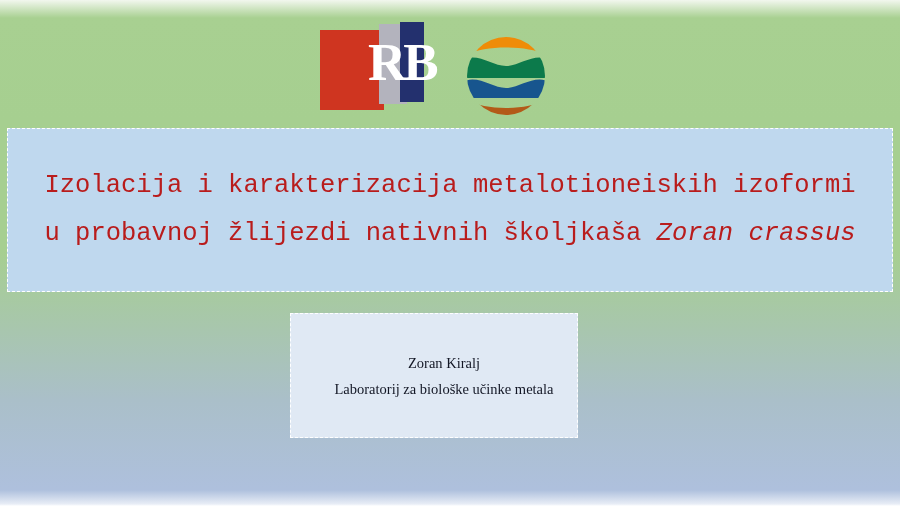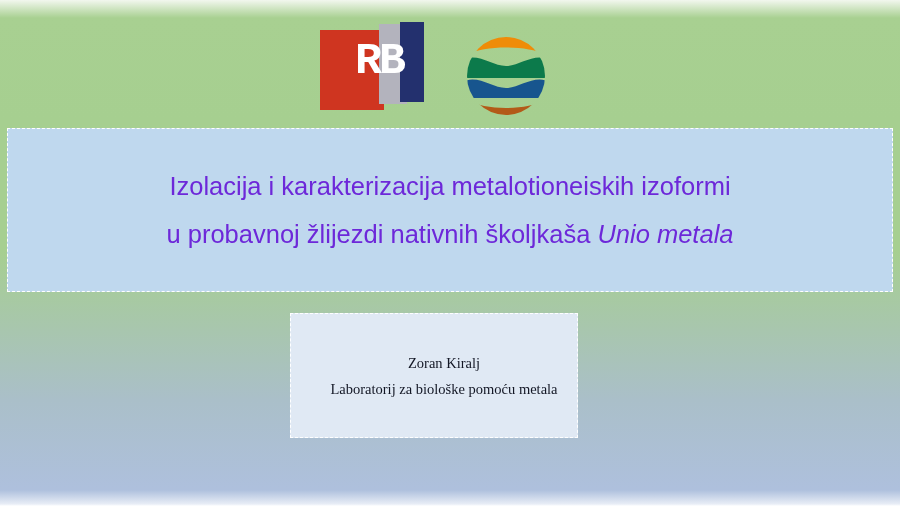--- a/index.html
+++ b/index.html
@@ -64,27 +64,27 @@
   .rb-navy {
     position: absolute;
     left: 80px;
     top: 0px;
     width: 24px;
     height: 80px;
     background: #23306e;
   }
   .rb-letters {
     position: absolute;
-    left: 35px;
+    left: 48px;
     top: 11px;
     width: 70px;
     height: 62px;
     color: #ffffff;
-    font-family: Liberation Mono, monospace;
-    font-size: 45px;
+    font-family: Liberation Serif, serif;
+    font-size: 53px;
     font-weight: 700;
     line-height: 58px;
     letter-spacing: -3px;
   }
 
   .circle-logo {
     position: absolute;
     left: 466px;
     top: 20px;
     width: 80px;
@@ -100,22 +100,22 @@
     height: 164px;
     box-sizing: border-box;
     background: #bfd8ee;
     border: 1px dashed #ffffff;
     display: flex;
     flex-direction: column;
     align-items: center;
     justify-content: center;
   }
   .title-line {
-    color: #6d28d9;
-    font-family: Liberation Sans, sans-serif;
+    color: #b91c1c;
+    font-family: Liberation Mono, monospace;
     font-size: 25.5px;
     line-height: 48px;
     white-space: nowrap;
     text-align: center;
   }
   .title-line .sp {
     font-style: italic;
   }
 
   
@@ -170,21 +170,21 @@
           <path d="M -4 46 C 12 38, 26 52, 40 52 C 54 52, 68 38, 84 46 L 84 62 L -4 62 Z" fill="#17558e"></path>
           <path d="M -4 60 C 10 76, 70 76, 84 60 L 84 86 L -4 86 Z" fill="#b35a18"></path>
         </g>
       </svg>
     </div>
 
   </div>
 
   <div id="title-box">
     <div class="title-line">Izolacija i karakterizacija metalotioneiskih izoformi</div>
-    <div class="title-line"><span>u probavnoj žlijezdi nativnih školjkaša </span><span class="sp">Unio metala</span></div>
+    <div class="title-line"><span>u probavnoj žlijezdi nativnih školjkaša </span><span class="sp">Zoran crassus</span></div>
   </div>
 
   <div id="author-box">
     <div class="author-line">Zoran Kiralj</div>
-    <div class="author-line">Laboratorij za biološke pomoću metala</div>
+    <div class="author-line">Laboratorij za biološke učinke metala</div>
   </div>
 
 </div>
 
 </body></html>

